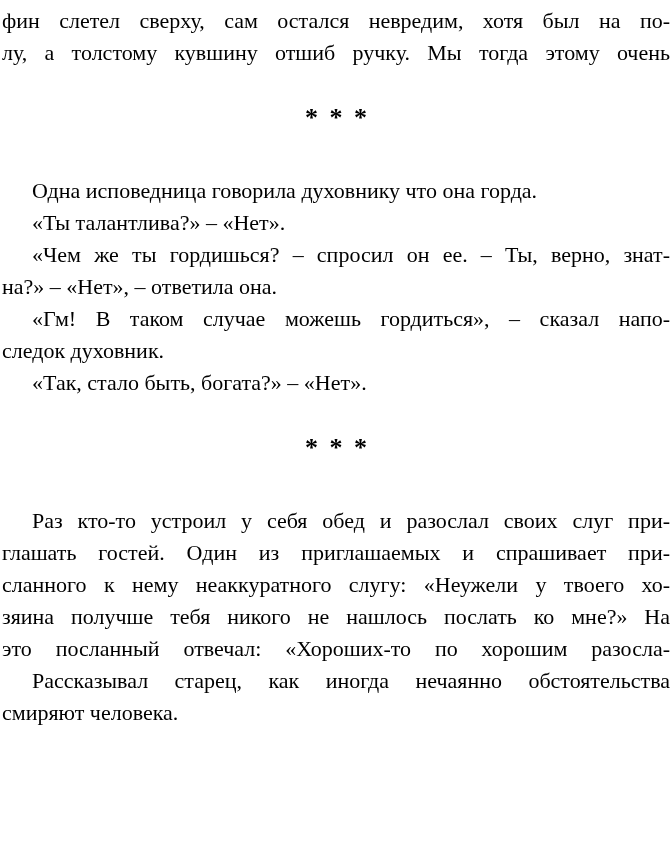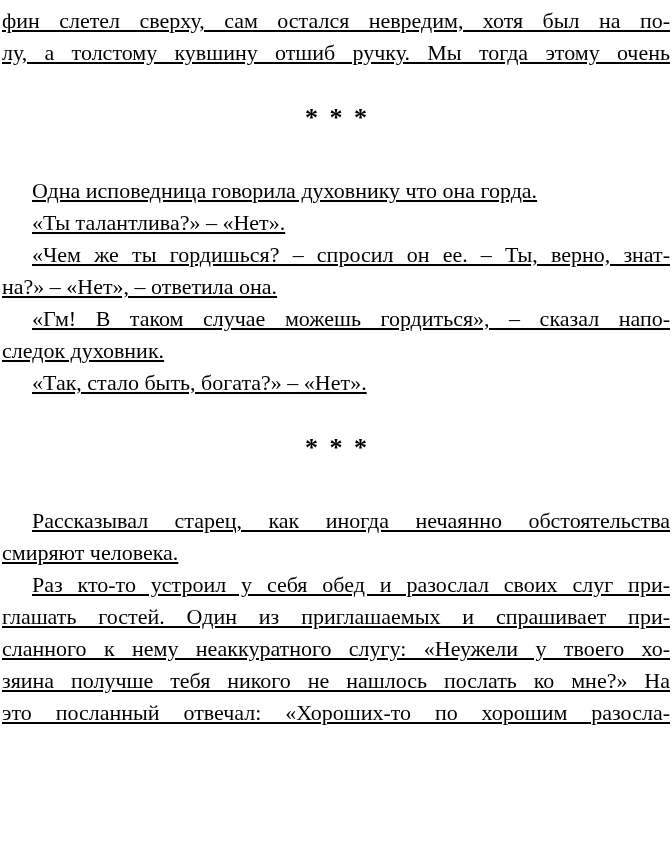--- a/index.html
+++ b/index.html
@@ -20,21 +20,20 @@
     font-size: 22px;
     line-height: 32px;
   }
   .paragraph { margin: 0; }
   .paragraph.indent .line:first-child { text-indent: 30px; }
   .line {
     height: 32px;
     text-align: left;
     white-space: normal;
     overflow: hidden;
-    text-decoration: underline;
   }
   .line.fill {
     text-align: justify;
     text-align-last: justify;
   }
   .separator {
     height: 32px;
     margin: 34px 0 40px 0;
     text-align: center;
     font-weight: bold;
@@ -66,23 +65,23 @@
     </div>
     <div class="paragraph indent">
       <div class="line fill">«Гм! В таком случае можешь гордиться», – сказал напо-</div>
       <div class="line">следок духовник.</div>
     </div>
     <div class="paragraph indent">
       <div class="line">«Так, стало быть, богата?» – «Нет».</div>
     </div>
     <div class="separator">* * *</div>
     <div class="paragraph indent">
-      <div class="line fill">Рассказывал старец, как иногда нечаянно обстоятельства</div>
-      <div class="line">смиряют человека.</div>
-    </div>
-    <div class="paragraph indent">
       <div class="line fill">Раз кто-то устроил у себя обед и разослал своих слуг при-</div>
       <div class="line fill">глашать гостей. Один из приглашаемых и спрашивает при-</div>
       <div class="line fill">сланного к нему неаккуратного слугу: «Неужели у твоего хо-</div>
       <div class="line fill">зяина получше тебя никого не нашлось послать ко мне?» На</div>
       <div class="line fill">это посланный отвечал: «Хороших-то по хорошим разосла-</div>
     </div>
+    <div class="paragraph indent">
+      <div class="line fill">Рассказывал старец, как иногда нечаянно обстоятельства</div>
+      <div class="line">смиряют человека.</div>
+    </div>
   </div>
 
 </body></html>

